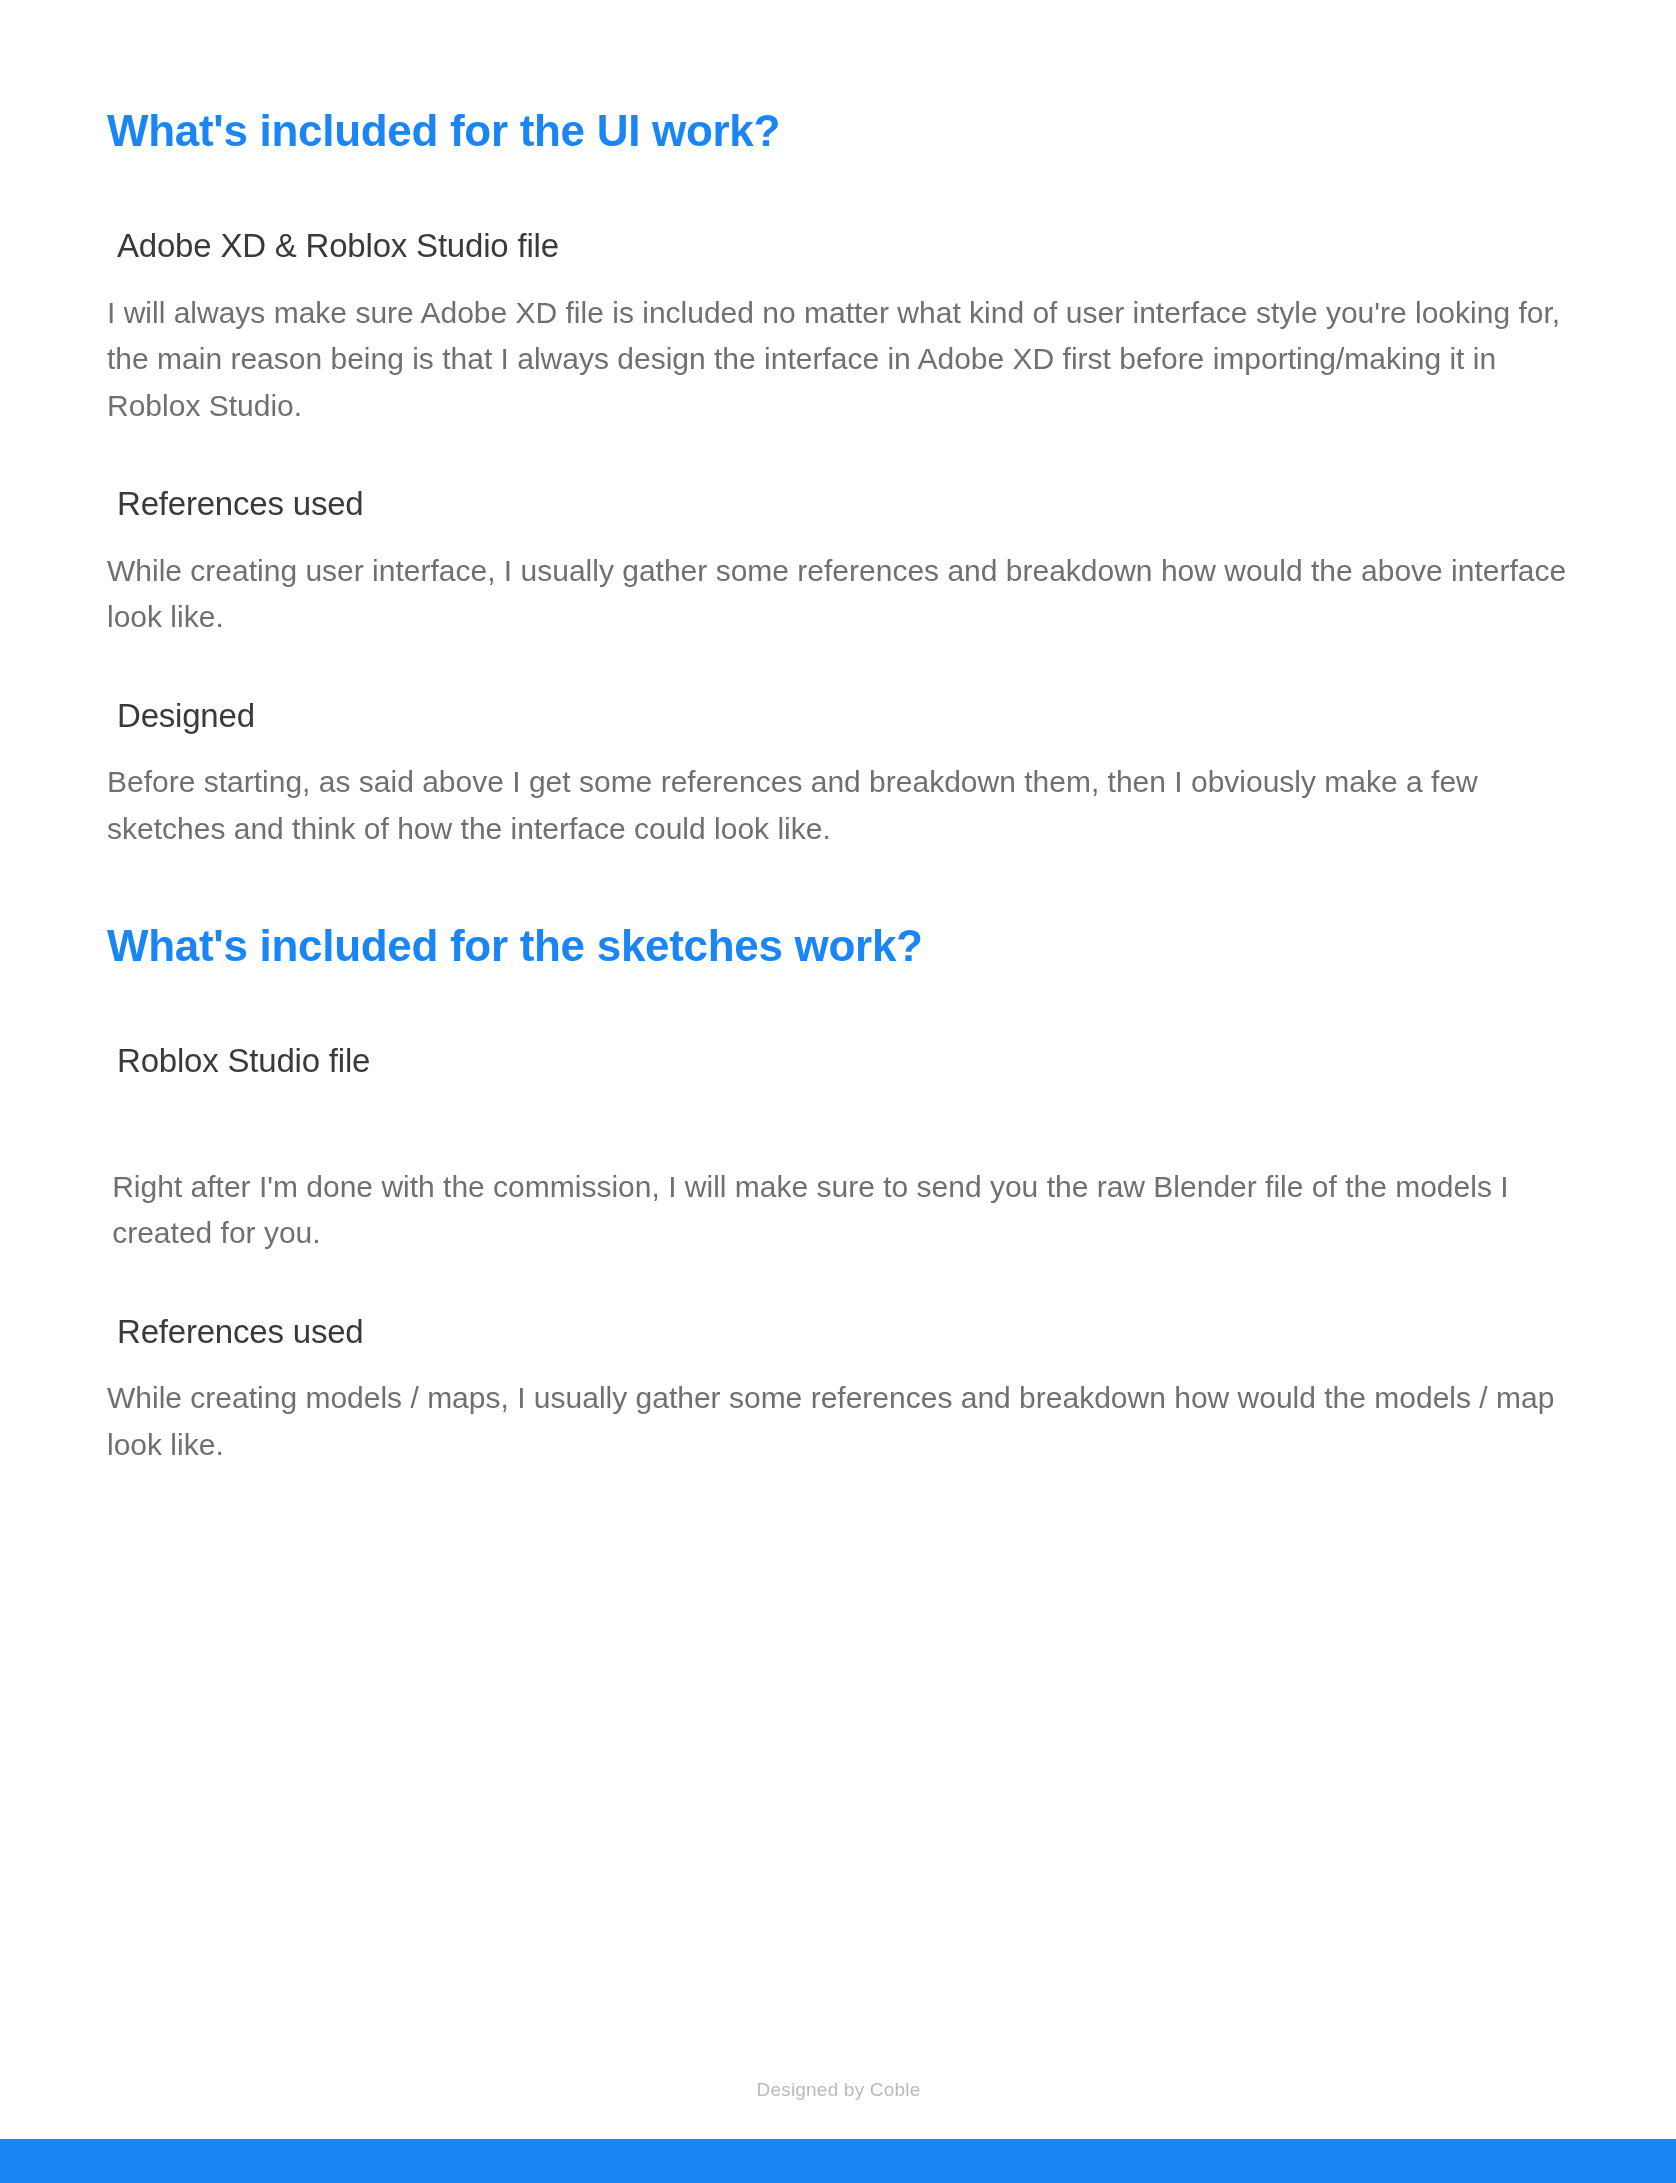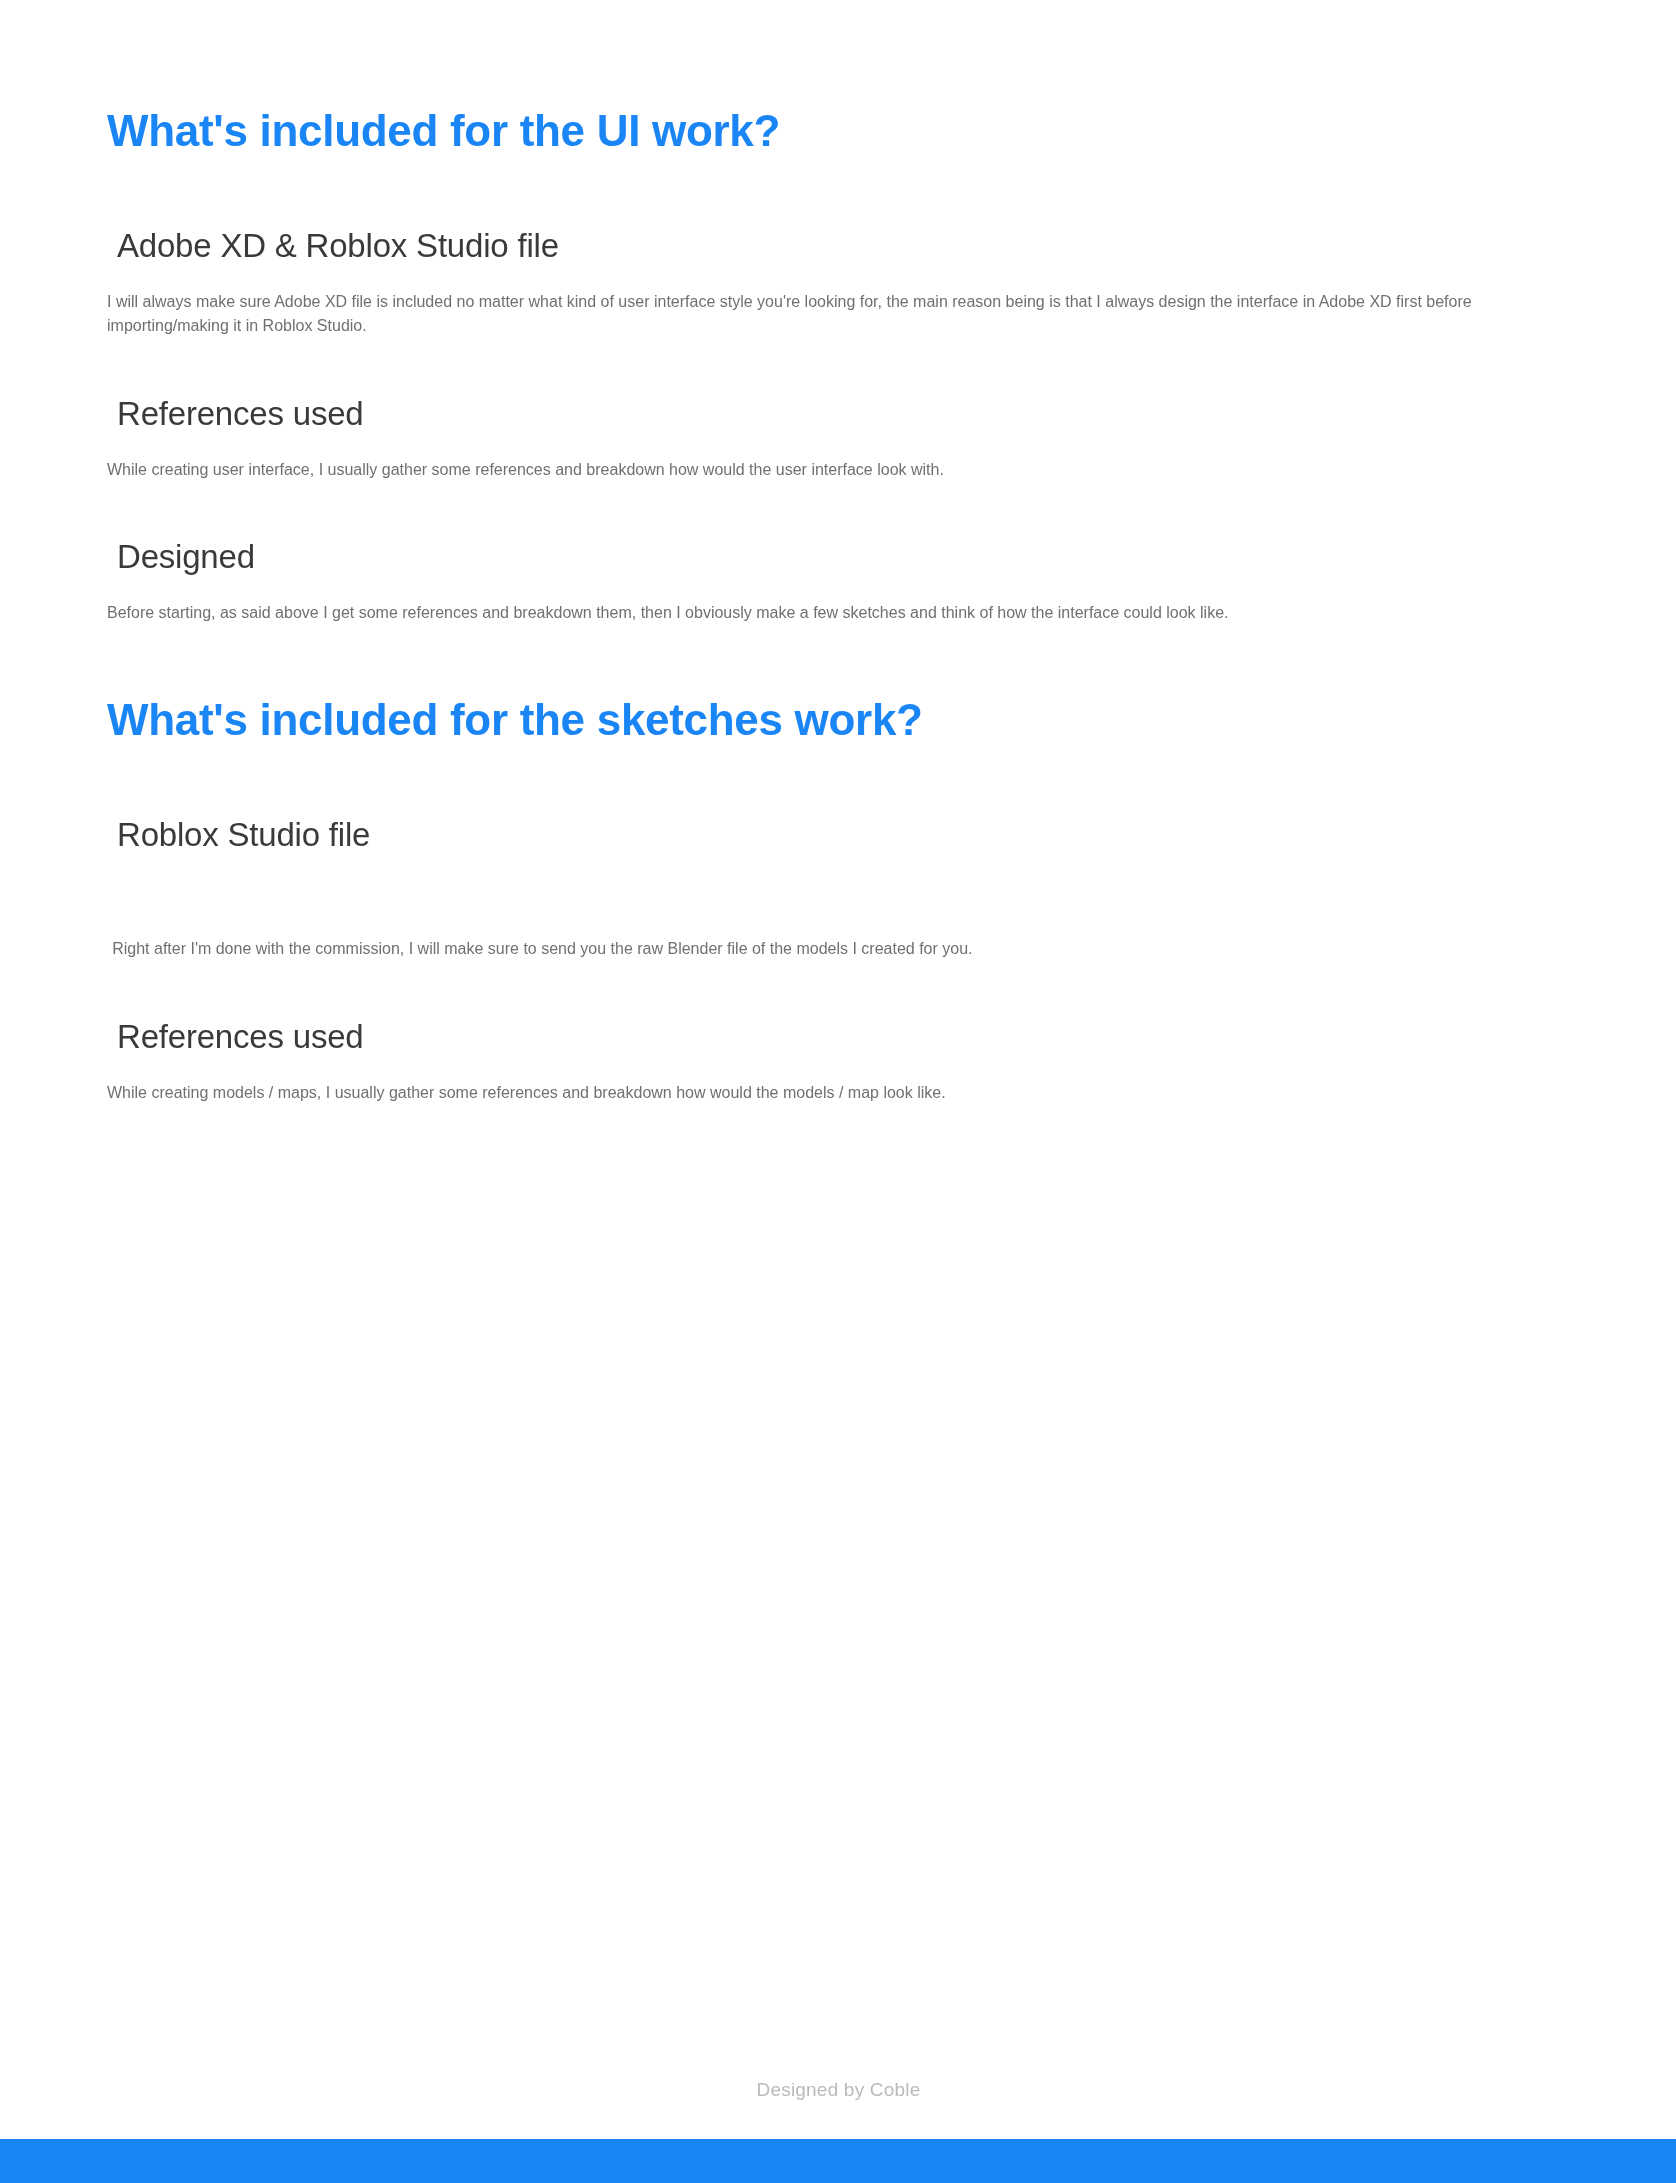--- a/index.html
+++ b/index.html
@@ -39,21 +39,21 @@
   .sub-heading {
     color: #3a3a3a;
     font-size: 33px;
     font-weight: normal;
     letter-spacing: -0.2px;
     margin: 10px;
     line-height: 1.2;
   }
   .body-text {
     color: #6f7072;
-    font-size: 16px;
+    font-size: 30px;
     line-height: 1.55;
     margin: 0;
     letter-spacing: 0px;
   }
   .block {
     margin-top: 0;
   }
   .spacer-heading-to-sub { height: 59px; }
   .spacer-sub-to-body { height: 14px; }
   .spacer-block { height: 45px; }
@@ -95,21 +95,21 @@
       <h2 class="sub-heading">Adobe XD &amp; Roblox Studio file</h2>
       <div class="spacer-sub-to-body"></div>
       <p class="body-text">I will always make sure Adobe XD file is included no matter what kind of user interface style you're looking for, the main reason being is that I always design the interface in Adobe XD first before importing/making it in Roblox Studio.</p>
     </div>
 
     <div class="spacer-block"></div>
 
     <div class="block">
       <h2 class="sub-heading">References used</h2>
       <div class="spacer-sub-to-body"></div>
-      <p class="body-text">While creating user interface, I usually gather some references and breakdown how would the user interface look with.</p>
+      <p class="body-text">While creating user interface, I usually gather some references and breakdown how would the above interface look like.</p>
     </div>
 
     <div class="spacer-block"></div>
 
     <div class="block">
       <h2 class="sub-heading">Designed</h2>
       <div class="spacer-sub-to-body"></div>
       <p class="body-text">Before starting, as said above I get some references and breakdown them, then I obviously make a few sketches and think of how the interface could look like.</p>
     </div>
 

